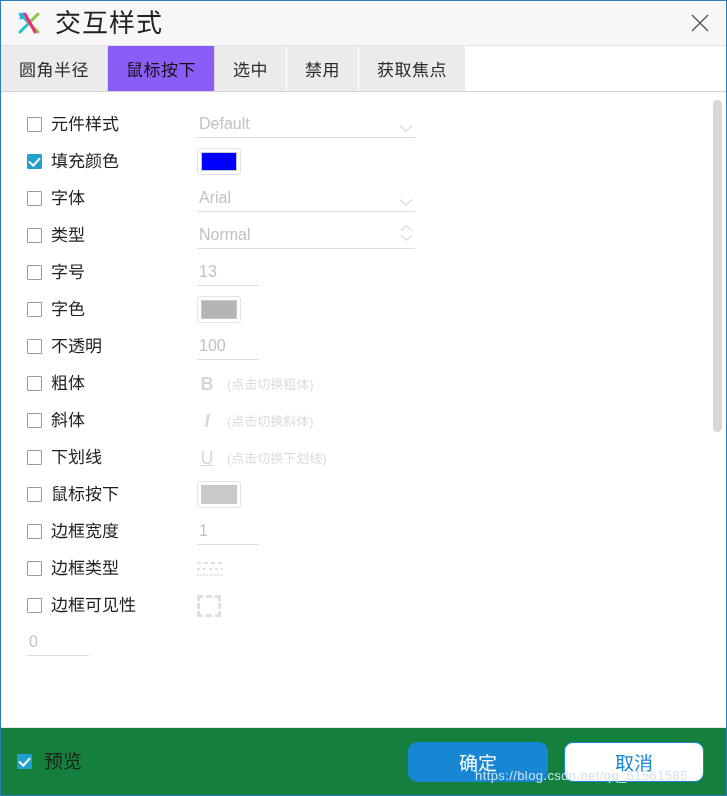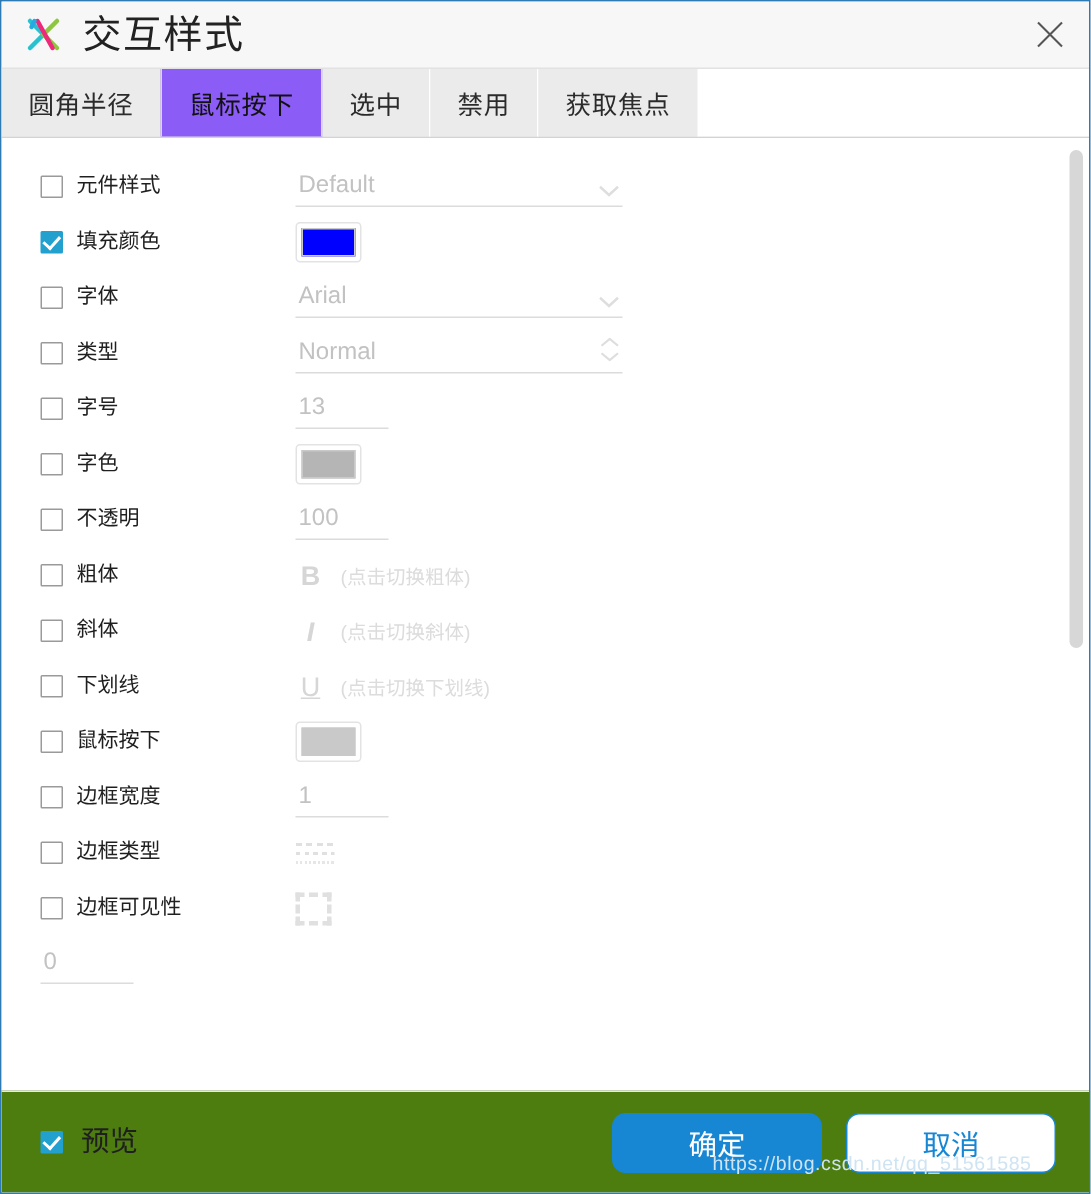--- a/index.html
+++ b/index.html
@@ -156,25 +156,24 @@
     left: 3px;
     top: 0px;
     width: 5px;
     height: 9px;
     border: solid #ffffff;
     border-width: 0 2px 2px 0;
     transform: rotate(42deg);
   }
   .row-label {
     margin-left: 9px;
-    font-size: 14px;
+    font-size: 17px;
     color: #1f1f1f;
     line-height: 1;
     white-space: nowrap;
-    font-family: Liberation Mono, monospace;
   }
 
   
   .ctl {
     flex: 0 0 auto;
     display: flex;
     align-items: center;
     position: relative;
   }
 
@@ -295,25 +294,25 @@
     height: 332px;
     background: #d7d7d7;
     border-radius: 5px;
     cursor: pointer;
   }
 
   
   .footer {
     flex: 0 0 68px;
     height: 68px;
-    background: #4d7c0f;
+    background: #15803d;
     border-top: 1px solid #e7e7e7;
     display: flex;
     align-items: center;
-    padding: 0 22px 0 26px;
+    padding: 0 22px 0 16px;
     box-sizing: border-box;
     position: relative;
   }
   .preview-wrap {
     display: flex;
     align-items: center;
     cursor: pointer;
     user-select: none;
   }
   .preview-label {

